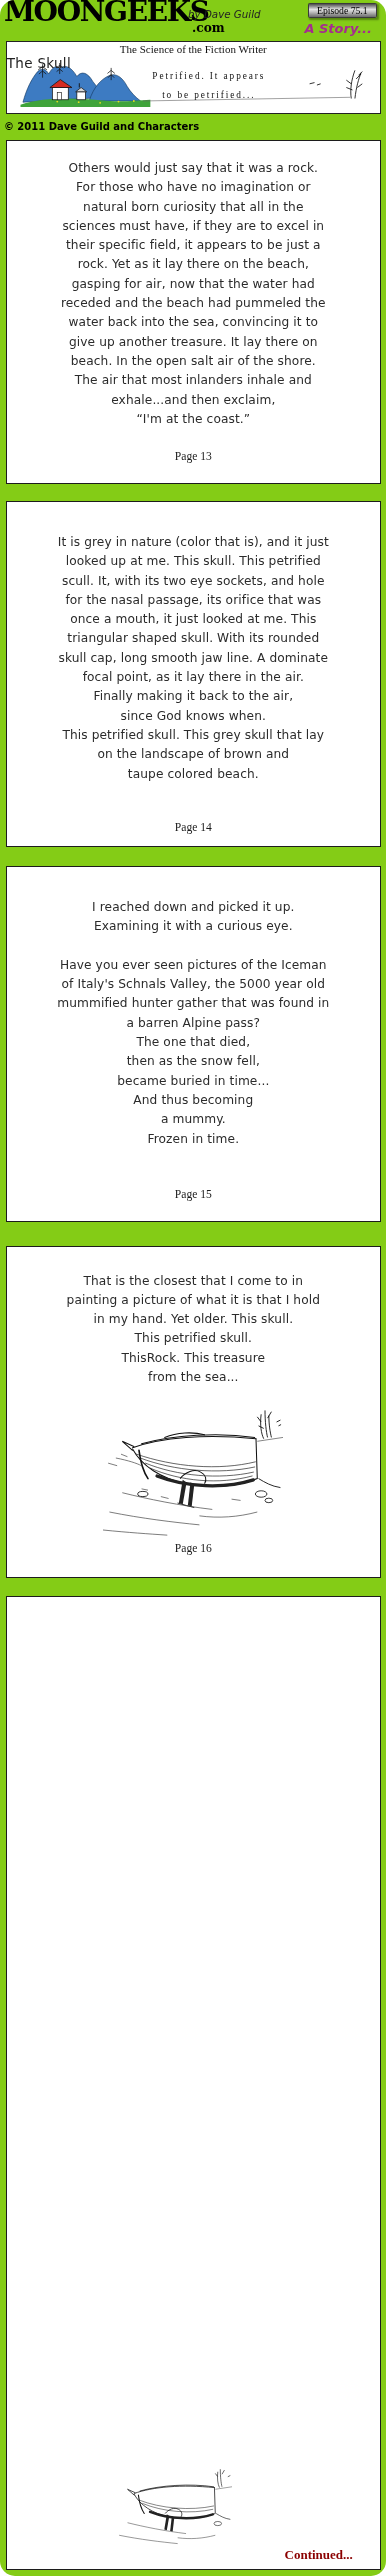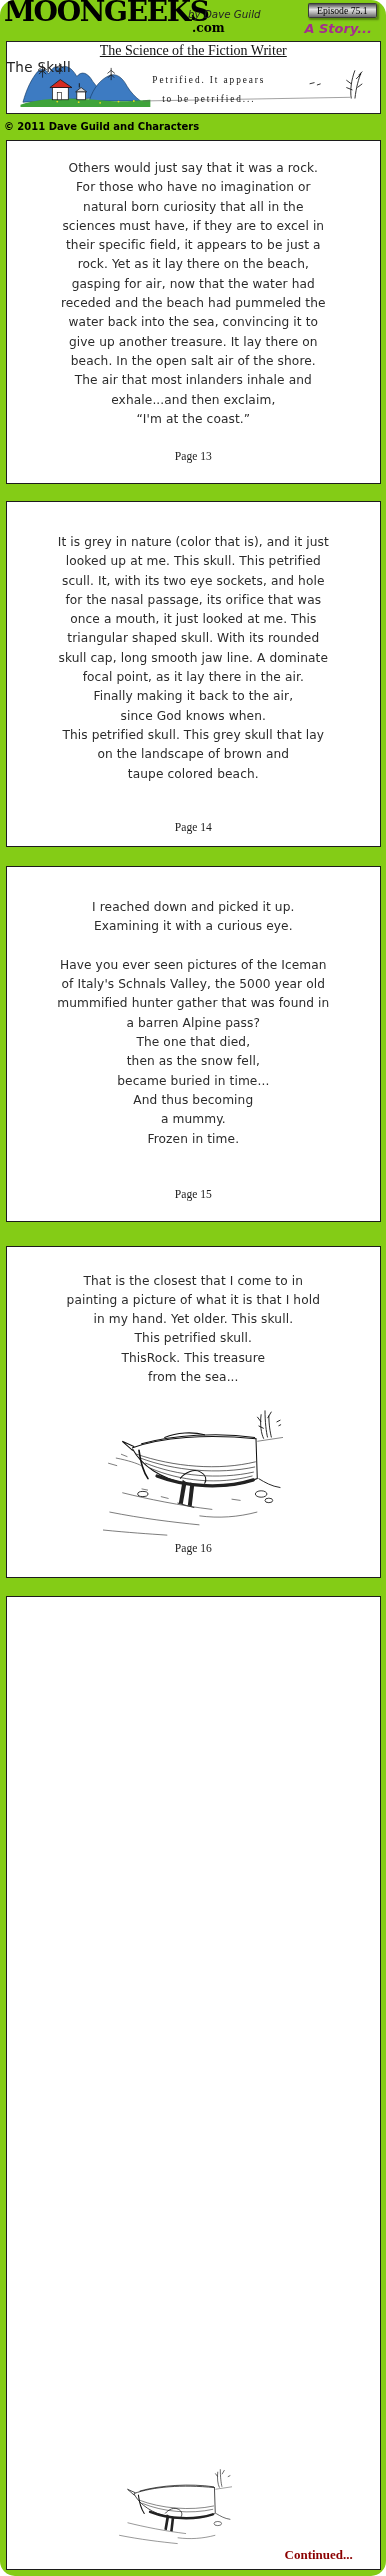--- a/index.html
+++ b/index.html
@@ -13,21 +13,21 @@
   .byline { position:absolute; left:188px; top:7.7px; font-style:italic; font-size:10.3px; color:#222; }
   .episode-badge { position:absolute; right:9px; top:3.2px; padding:0.6px 8.4px 1.3px 8.4px;
     font-family:"Liberation Serif", serif; font-size:9.7px; color:#000;
     background:linear-gradient(180deg,#4e4e4e 0%,#e2e2e2 42%,#c2c2c2 60%,#6b6b6b 100%);
     border:0.6px solid #3a3a3a; border-radius:1.3px; box-shadow:1.3px 1.9px 1.9px rgba(0,0,0,0.35); }
   .tagline { position:absolute; right:14px; top:20.6px; font-style:italic; font-weight:bold; font-size:13px; color:#A62B8F; }
 
   
   .title-box { position:absolute; left:5.8px; top:41px; width:375px; height:73px; border:1.3px solid #222; box-sizing:border-box; background:#fff; }
   .scene-svg { position:absolute; left:3.9px; bottom:0.6px; width:362px; height:49px; z-index:0; }
-  .tb-title { position:relative; z-index:1; margin-top:0.6px; text-align:center; font-family:"Liberation Serif", serif; font-size:14px; color:#111;text-decoration:underline; }
+  .tb-title { position:relative; z-index:1; margin-top:0.6px; text-align:center; font-family:"Liberation Serif", serif; font-size:11px; color:#111; }
   .tb-subtitle { position:relative; z-index:1; text-align:left; font-size:13.5px; color:#222; letter-spacing:0.3px; margin-top:0; }
   .tb-caption { position:relative; z-index:1; text-align:center; margin-left:31px; font-family:"Liberation Serif", serif; font-size:9.3px; letter-spacing:1.9px; line-height:11px; color:#111; }
 
   .copyright { position:absolute; left:3.9px; top:121px; font-size:10px; font-weight:bold; color:#000; }
 
   
   .panel { position:absolute; left:5.8px; width:375px; border:1.3px solid #1c1c1c; box-sizing:border-box; background:#fff; text-align:center; }
   .panel-text { font-size:12.2px; line-height:19.3px; color:#2b2b2b; letter-spacing:0.1px; }
   .line { min-height:19.3px; }
   .page-label { font-family:"Liberation Serif", serif; font-size:11.6px; color:#1a1a1a; }

